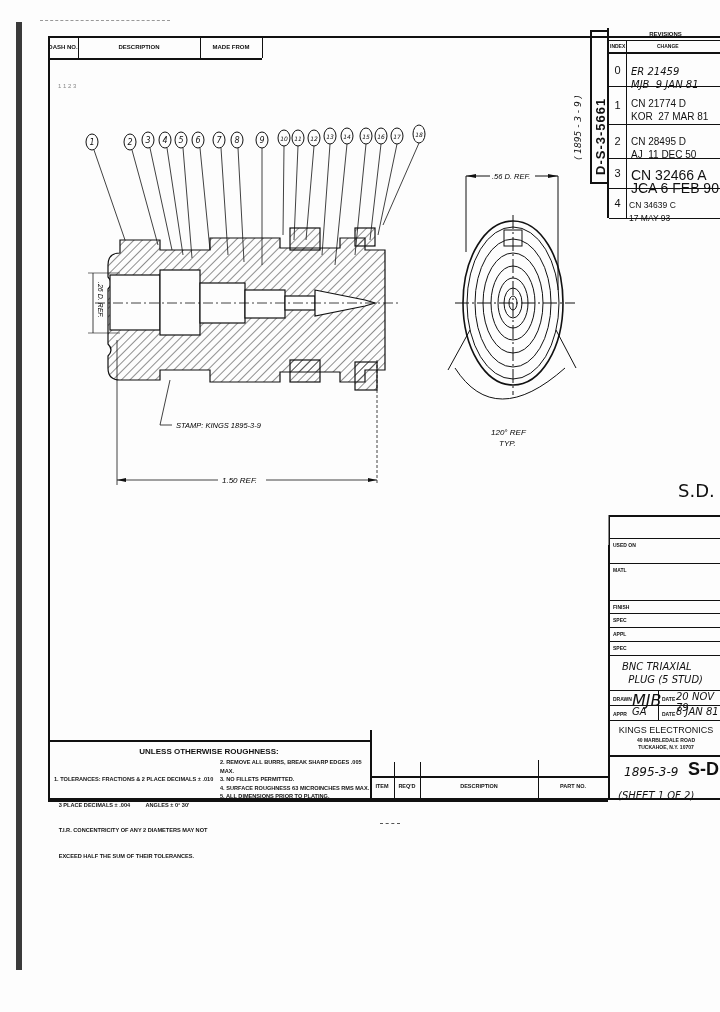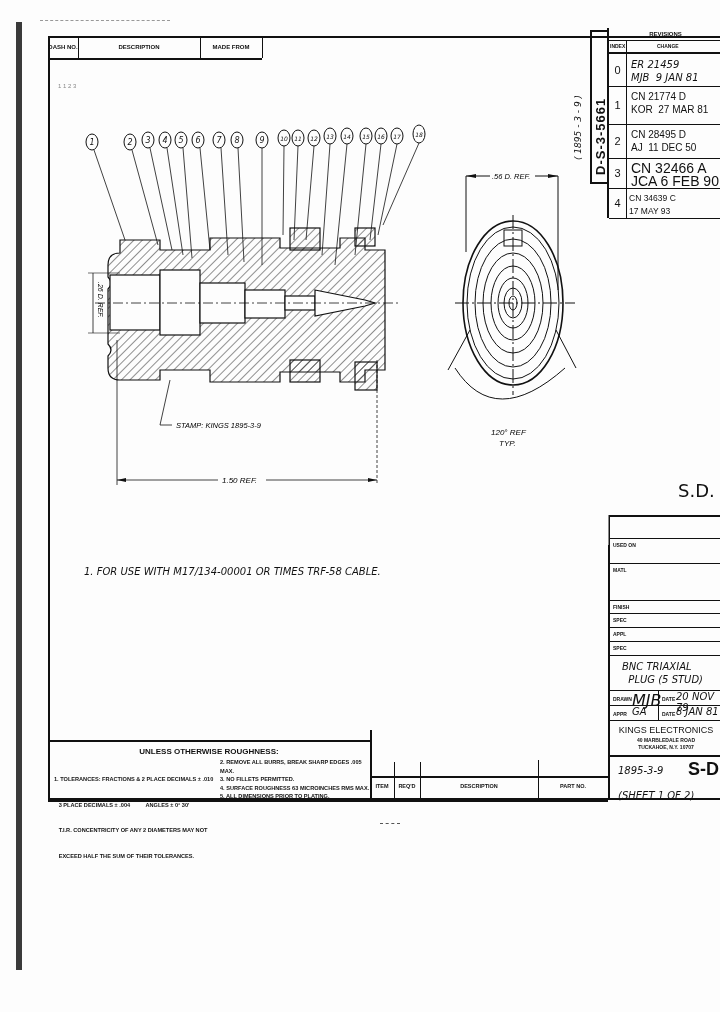--- a/index.html
+++ b/index.html
@@ -11,21 +11,21 @@
   .sheet { left:48px; top:36px; width:672px; height:764px; border:2px solid #111; border-right:none; box-sizing:border-box; }
   .hdr { left:48px; top:36px; width:214px; height:22px; border-bottom:2px solid #111; }
   .hdr div { position:absolute; top:0; height:22px; font-size:6px; font-weight:bold; line-height:22px; text-align:center; border-right:1px solid #111; }
   .small { font-size:6px; font-weight:bold; }
   .hand { font-family:"DejaVu Sans", sans-serif; font-style:italic; }
   .rev { left:607px; top:28px; width:113px; height:190px; border-left:2px solid #111; }
   .rev-title { position:absolute; left:0; top:0; width:113px; height:12px; font-size:6px; font-weight:bold; text-align:center; border-bottom:1px solid #111; line-height:12px;}
   .rev-head { position:absolute; left:0; top:12px; width:113px; height:12px; border-bottom:2px solid #111; font-size:5px; font-weight:bold;}
   .rev-row { position:absolute; left:0; width:113px; border-bottom:1px solid #111; }
   .rev-row .ix { position:absolute; left:0; top:0; width:17px; height:100%; border-right:1px solid #111; font-size:11px; display:flex; align-items:center; justify-content:center; }
-  .rev-row .ch { position:absolute; left:22px; top:4px; font-size:10px; line-height:13px; white-space:pre; }
+  .rev-row .ch { position:absolute; left:22px; top:11px; font-size:10px; line-height:13px; white-space:pre; }
   .stamp { left:590px; top:30px; width:16px; height:150px; border:2px solid #111; border-right:none; }
   .stamp-text { position:absolute; left:593px; top:175px; transform:rotate(-90deg); transform-origin:left top; font-size:13px; font-weight:bold; letter-spacing:1px; white-space:nowrap; }
   .stamp-text2 { position:absolute; left:573px; top:160px; transform:rotate(-90deg); transform-origin:left top; font-size:9px; white-space:nowrap; }
   .tb { left:608px; top:515px; width:112px; height:285px; border-left:2px solid #111; }
   .tb .line { position:absolute; left:0; width:112px; border-top:1px solid #111; }
   .tb .lbl { position:absolute; left:3px; font-size:5px; font-weight:bold; }
   .notes { left:70px; top:563px; font-size:10px; line-height:17px; }
   .gen { left:48px; top:740px; width:322px; height:60px; border-top:2px solid #111; }
   .gen-title { position:absolute; left:0; width:322px; top:5px; text-align:center; font-size:8px; font-weight:bold; }
   .gen-col { position:absolute; top:16px; font-size:5.6px; font-weight:bold; line-height:8.5px; }
@@ -209,21 +209,20 @@
     <line x1="556" y1="330" x2="576" y2="368"></line>
   </g>
   <polygon points="466,176 476,174 476,178" fill="#111"></polygon>
   <polygon points="558,176 548,174 548,178" fill="#111"></polygon>
   <text x="492" y="179" font-size="7.5" font-style="italic">.56 D. REF.</text>
   <text x="491" y="435" font-size="8" font-style="italic">120° REF</text>
   <text x="499" y="446" font-size="8" font-style="italic">TYP.</text>
 </svg>
 
 <div class="abs notes hand">
-  <div style="padding-left:14px;">1. FOR USE WITH M17/134-00001 OR TIMES TRF-58 CABLE.</div>
 </div>
 
 <div class="abs gen">
   <div class="gen-title">UNLESS OTHERWISE ROUGHNESS:</div>
   <div class="gen-col" style="left:6px;white-space:pre;">
     <div>1. TOLERANCES: FRACTIONS &amp; 2 PLACE DECIMALS ± .010</div>
     <div>   3 PLACE DECIMALS ± .004          ANGLES ± 0° 30'</div>
     <div>   T.I.R. CONCENTRICITY OF ANY 2 DIAMETERS MAY NOT</div>
     <div>   EXCEED HALF THE SUM OF THEIR TOLERANCES.</div>
   </div>
@@ -274,20 +273,20 @@
   <div class="line" style="top:190px;"></div>
   <div class="lbl" style="top:196px;">APPR</div>
   <div class="abs hand" style="left:22px;top:191px;font-size:10px;">GA</div>
   <div class="lbl" style="left:52px;top:196px;">DATE</div>
   <div class="abs hand" style="left:66px;top:191px;font-size:10px;">8 JAN 81</div>
   <div class="line" style="top:205px;"></div>
   <div class="abs" style="left:0;width:112px;top:210px;text-align:center;font-size:9px;">KINGS ELECTRONICS</div>
   <div class="abs small" style="left:0;width:112px;top:222px;text-align:center;font-size:5px;">40 MARBLEDALE ROAD</div>
   <div class="abs small" style="left:0;width:112px;top:229px;text-align:center;font-size:5px;">TUCKAHOE, N.Y. 10707</div>
   <div class="line" style="top:240px;border-top-width:2px;"></div>
-  <div class="abs hand" style="left:8px;top:250px;font-size:10px;font-style:italic;">1895-3-9</div>
+  <div class="abs hand" style="left:14px;top:250px;font-size:12px;font-style:italic;">1895-3-9</div>
   <div class="abs" style="left:78px;top:244px;font-size:18px;font-weight:bold;">S-D</div>
   <div class="line" style="top:283px;border-top-width:2px;"></div>
 </div>
 <div class="abs hand" style="left:618px;top:790px;font-size:10px;">(SHEET 1 OF 2)</div>
 
 <div class="abs" style="left:48px;top:800px;width:560px;border-top:2px solid #111;"></div>
 <div class="abs" style="left:380px;top:823px;width:20px;border-top:1px dashed #555;"></div>
 
 </body></html>

